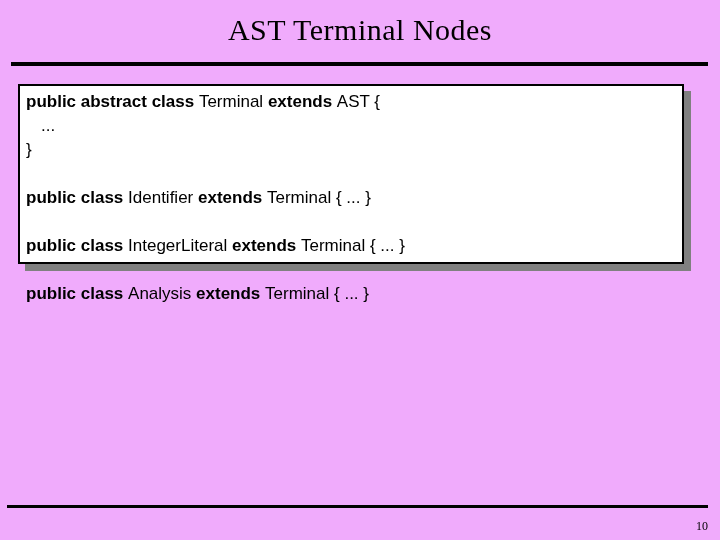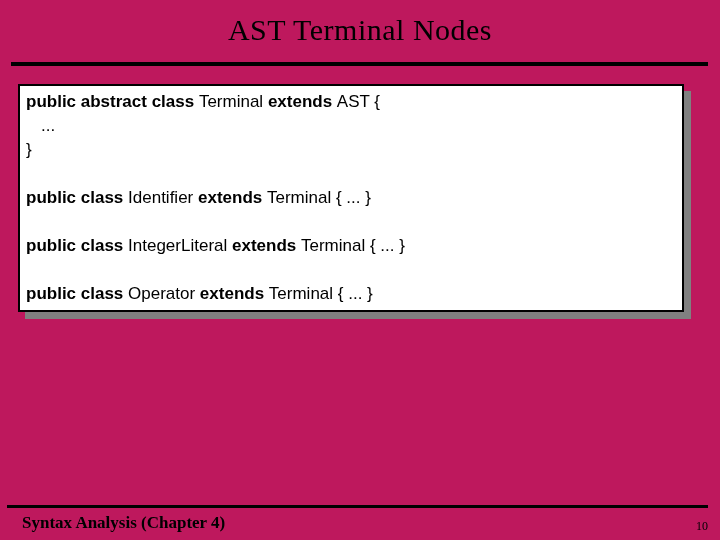--- a/index.html
+++ b/index.html
@@ -4,21 +4,21 @@
 <style>
   html, body {
     margin: 0;
     padding: 0;
     background: #ffffff;
   }
   .slide {
     position: relative;
     width: 720px;
     height: 540px;
-    background: #be185d;
+    background: #f0abfc;
     overflow: hidden;
     font-family: "Liberation Serif", serif;
     color: #000000;
   }
   .slide-title {
     position: absolute;
     top: 13px;
     left: 0;
     right: 0;
     text-align: center;
@@ -35,21 +35,21 @@
     top: 62px;
     width: 697px;
     height: 4px;
     background: #000000;
   }
   .code-box {
     position: absolute;
     left: 18px;
     top: 84px;
     width: 666px;
-    height: 228px;
+    height: 180px;
     box-sizing: border-box;
     background: #ffffff;
     border: 2px solid #000000;
     box-shadow: 7px 7px 0 0 #808080;
     padding: 4px 6px;
     font-family: "Liberation Sans", sans-serif;
     font-size: 17px;
     line-height: 24px;
     color: #000000;
   }
@@ -101,22 +101,21 @@
 
   <div class="code-box">
       <div class="code-line"><b>public abstract class </b><span>Terminal </span><b>extends </b><span>AST {</span></div>
       <div class="code-line indent"><span>...</span></div>
       <div class="code-line"><span>}</span></div>
       <div class="code-line">&nbsp;</div>
       <div class="code-line"><b>public class </b><span>Identifier </span><b>extends </b><span>Terminal { ... }</span></div>
       <div class="code-line">&nbsp;</div>
       <div class="code-line"><b>public class </b><span>IntegerLiteral </span><b>extends </b><span>Terminal { ... }</span></div>
       <div class="code-line">&nbsp;</div>
-      <div class="code-line"><b>public class </b><span>Operator </span><b>extends </b><span>Terminal { ... }</span></div>
+      <div class="code-line"><b>public class </b><span>Analysis </span><b>extends </b><span>Terminal { ... }</span></div>
     </div>
 
   <div class="footer-rule"></div>
 
-  <div class="footer-title">Syntax Analysis (Chapter 4)</div>
 
   <div class="page-number">10</div>
 
 </div>
 
 </body></html>

